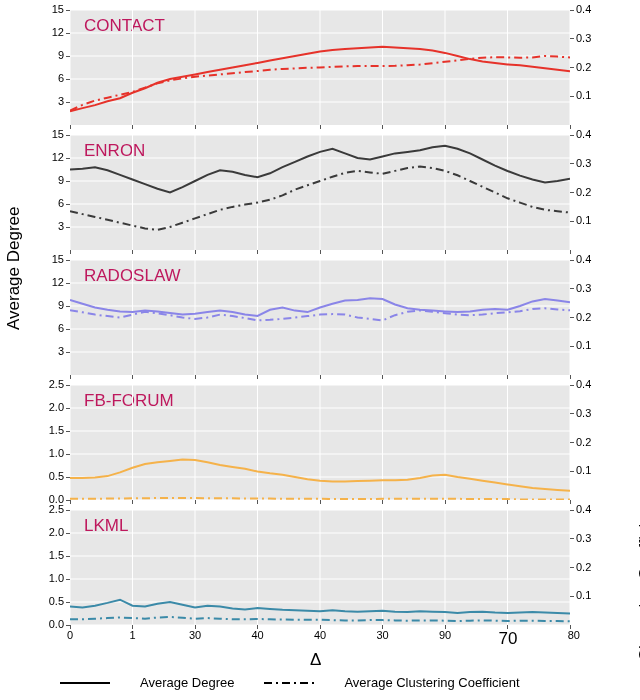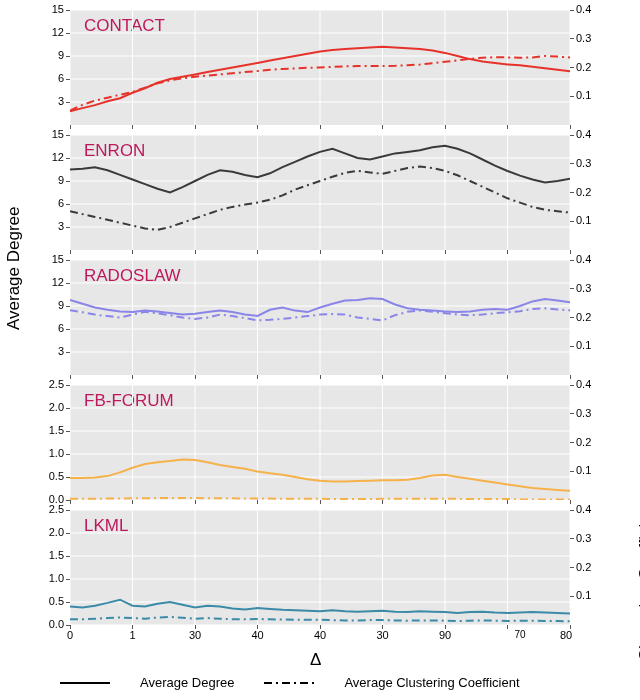--- a/index.html
+++ b/index.html
@@ -270,22 +270,22 @@
         <div style="position: absolute; left: 500px; top: 28.25px; width: 4px; height: 1px; background: rgb(85, 85, 85);"></div>
         <div style="position: absolute; left: 506px; top: -7px; font-size: 11px;">0.4</div>
         <div style="position: absolute; left: 500px; top: -0.5px; width: 4px; height: 1px; background: rgb(85, 85, 85);"></div>
         <div style="position: absolute; top: 119px; left: -10px; width: 20px; text-align: center; font-size: 11px;">0</div>
         <div style="position: absolute; top: 119px; left: 52.5px; width: 20px; text-align: center; font-size: 11px;">1</div>
         <div style="position: absolute; top: 119px; left: 115px; width: 20px; text-align: center; font-size: 11px;">30</div>
         <div style="position: absolute; top: 119px; left: 177.5px; width: 20px; text-align: center; font-size: 11px;">40</div>
         <div style="position: absolute; top: 119px; left: 240px; width: 20px; text-align: center; font-size: 11px;">40</div>
         <div style="position: absolute; top: 119px; left: 302.5px; width: 20px; text-align: center; font-size: 11px;">30</div>
         <div style="position: absolute; top: 119px; left: 365px; width: 20px; text-align: center; font-size: 11px;">90</div>
-        <div style="position: absolute; top: 119px; left: 440px; width: 20px; text-align: center; font-size: 10px;">70</div>
-        <div style="position: absolute; top: 119px; left: 490px; width: 20px; text-align: left; font-size: 11px;">80</div>
+        <div style="position: absolute; top: 119px; left: 428px; width: 20px; text-align: center; font-size: 17px;">70</div>
+        <div style="position: absolute; top: 119px; left: 490px; width: 20px; text-align: right; font-size: 11px;">80</div>
         <div style="position: absolute; top: 115px; left: -0.5px; width: 1px; height: 4px; background: rgb(85, 85, 85);"></div>
         <div style="position: absolute; top: 115px; left: 62px; width: 1px; height: 4px; background: rgb(85, 85, 85);"></div>
         <div style="position: absolute; top: 115px; left: 124.5px; width: 1px; height: 4px; background: rgb(85, 85, 85);"></div>
         <div style="position: absolute; top: 115px; left: 187px; width: 1px; height: 4px; background: rgb(85, 85, 85);"></div>
         <div style="position: absolute; top: 115px; left: 249.5px; width: 1px; height: 4px; background: rgb(85, 85, 85);"></div>
         <div style="position: absolute; top: 115px; left: 312px; width: 1px; height: 4px; background: rgb(85, 85, 85);"></div>
         <div style="position: absolute; top: 115px; left: 374.5px; width: 1px; height: 4px; background: rgb(85, 85, 85);"></div>
         <div style="position: absolute; top: 115px; left: 437px; width: 1px; height: 4px; background: rgb(85, 85, 85);"></div>
         <div style="position: absolute; top: 115px; left: 499.5px; width: 1px; height: 4px; background: rgb(85, 85, 85);"></div>
       </div>

